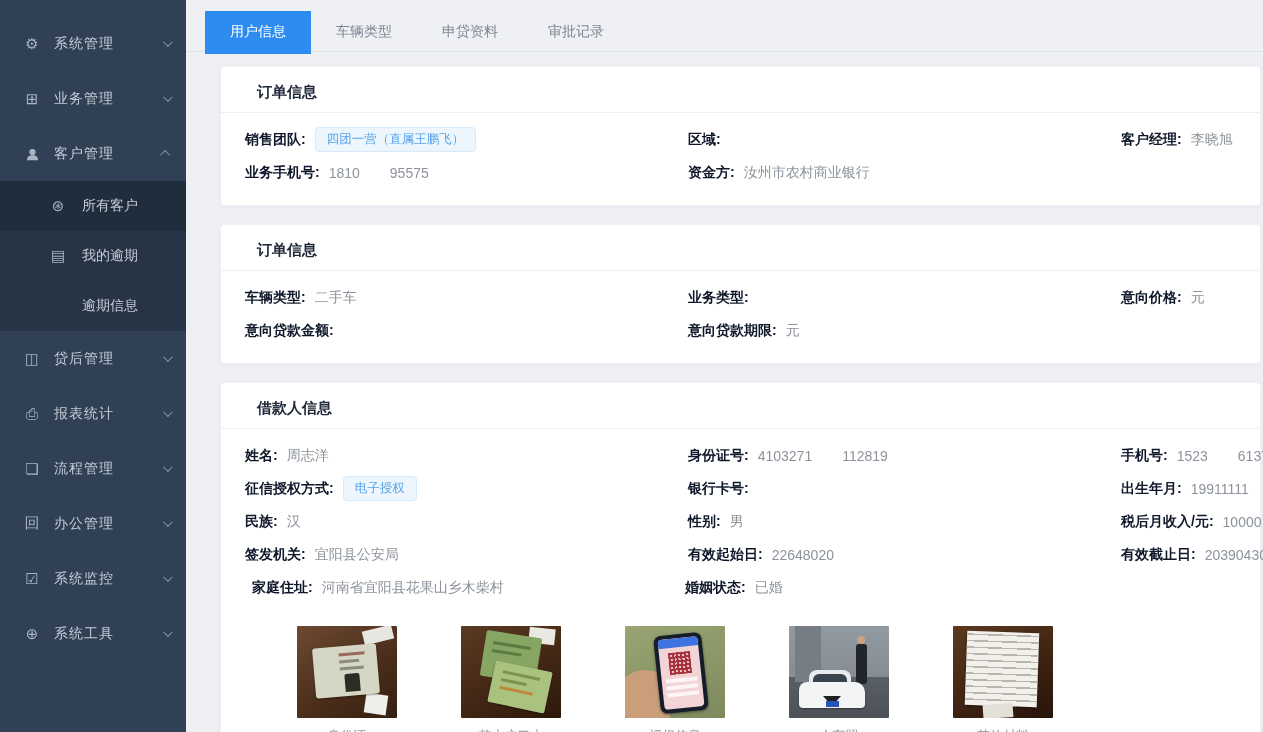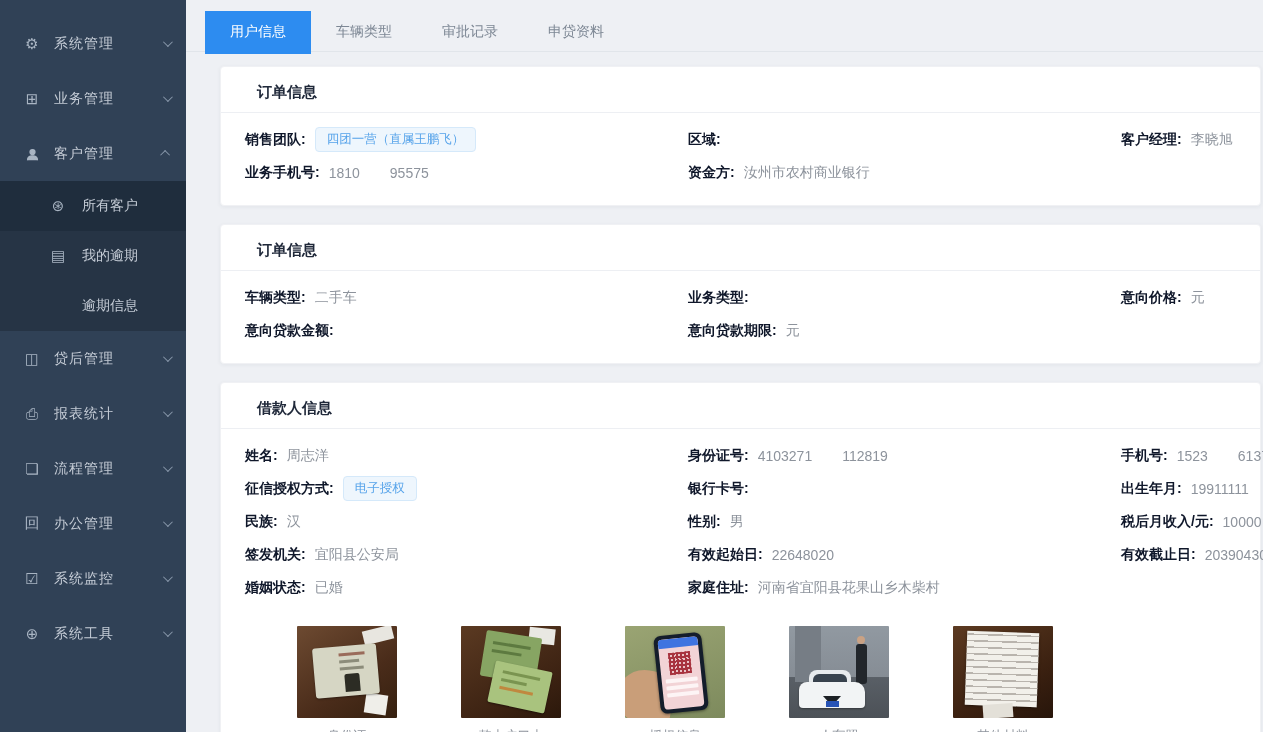--- a/index.html
+++ b/index.html
@@ -162,22 +162,22 @@
     <span class="chev down"></span>
   </div>
 
 </div>
 
 <div class="main">
 
   <div class="tabbar">
     <div class="tab active">用户信息</div>
     <div class="tab">车辆类型</div>
+    <div class="tab">申贷资料</div>
     <div class="tab">审批记录</div>
-    <div class="tab">申贷资料</div>
   </div>
 
   <div class="card">
     <div class="card-hd">订单信息</div>
     <div class="card-line"></div>
     <div class="card-bd">
       <div class="frow">
         <div class="fcell c1">
           <span class="flabel">销售团队:</span>
           <span class="tag">四团一营（直属王鹏飞）</span>
@@ -287,27 +287,27 @@
         <div class="fcell c2">
           <span class="flabel">有效起始日:</span>
           <span class="fvalue">22648020</span>
         </div>
         <div class="fcell c3">
           <span class="flabel">有效截止日:</span>
           <span class="fvalue">20390430</span>
         </div>
       </div>
       <div class="frow">
+        <div class="fcell c2">
+          <span class="flabel">家庭住址:</span>
+          <span class="fvalue">河南省宜阳县花果山乡木柴村</span>
+        </div>
         <div class="fcell c1">
           <span class="flabel">婚姻状态:</span>
           <span class="fvalue">已婚</span>
-        </div>
-        <div class="fcell c2">
-          <span class="flabel">家庭住址:</span>
-          <span class="fvalue">河南省宜阳县花果山乡木柴村</span>
         </div>
         <div class="fcell c3"></div>
       </div>
 
       <div class="photo-row">
 
         <div class="photo">
           <div class="thumb t-idcard">
             <div class="paper1"></div>
               <div class="paper2"></div>

